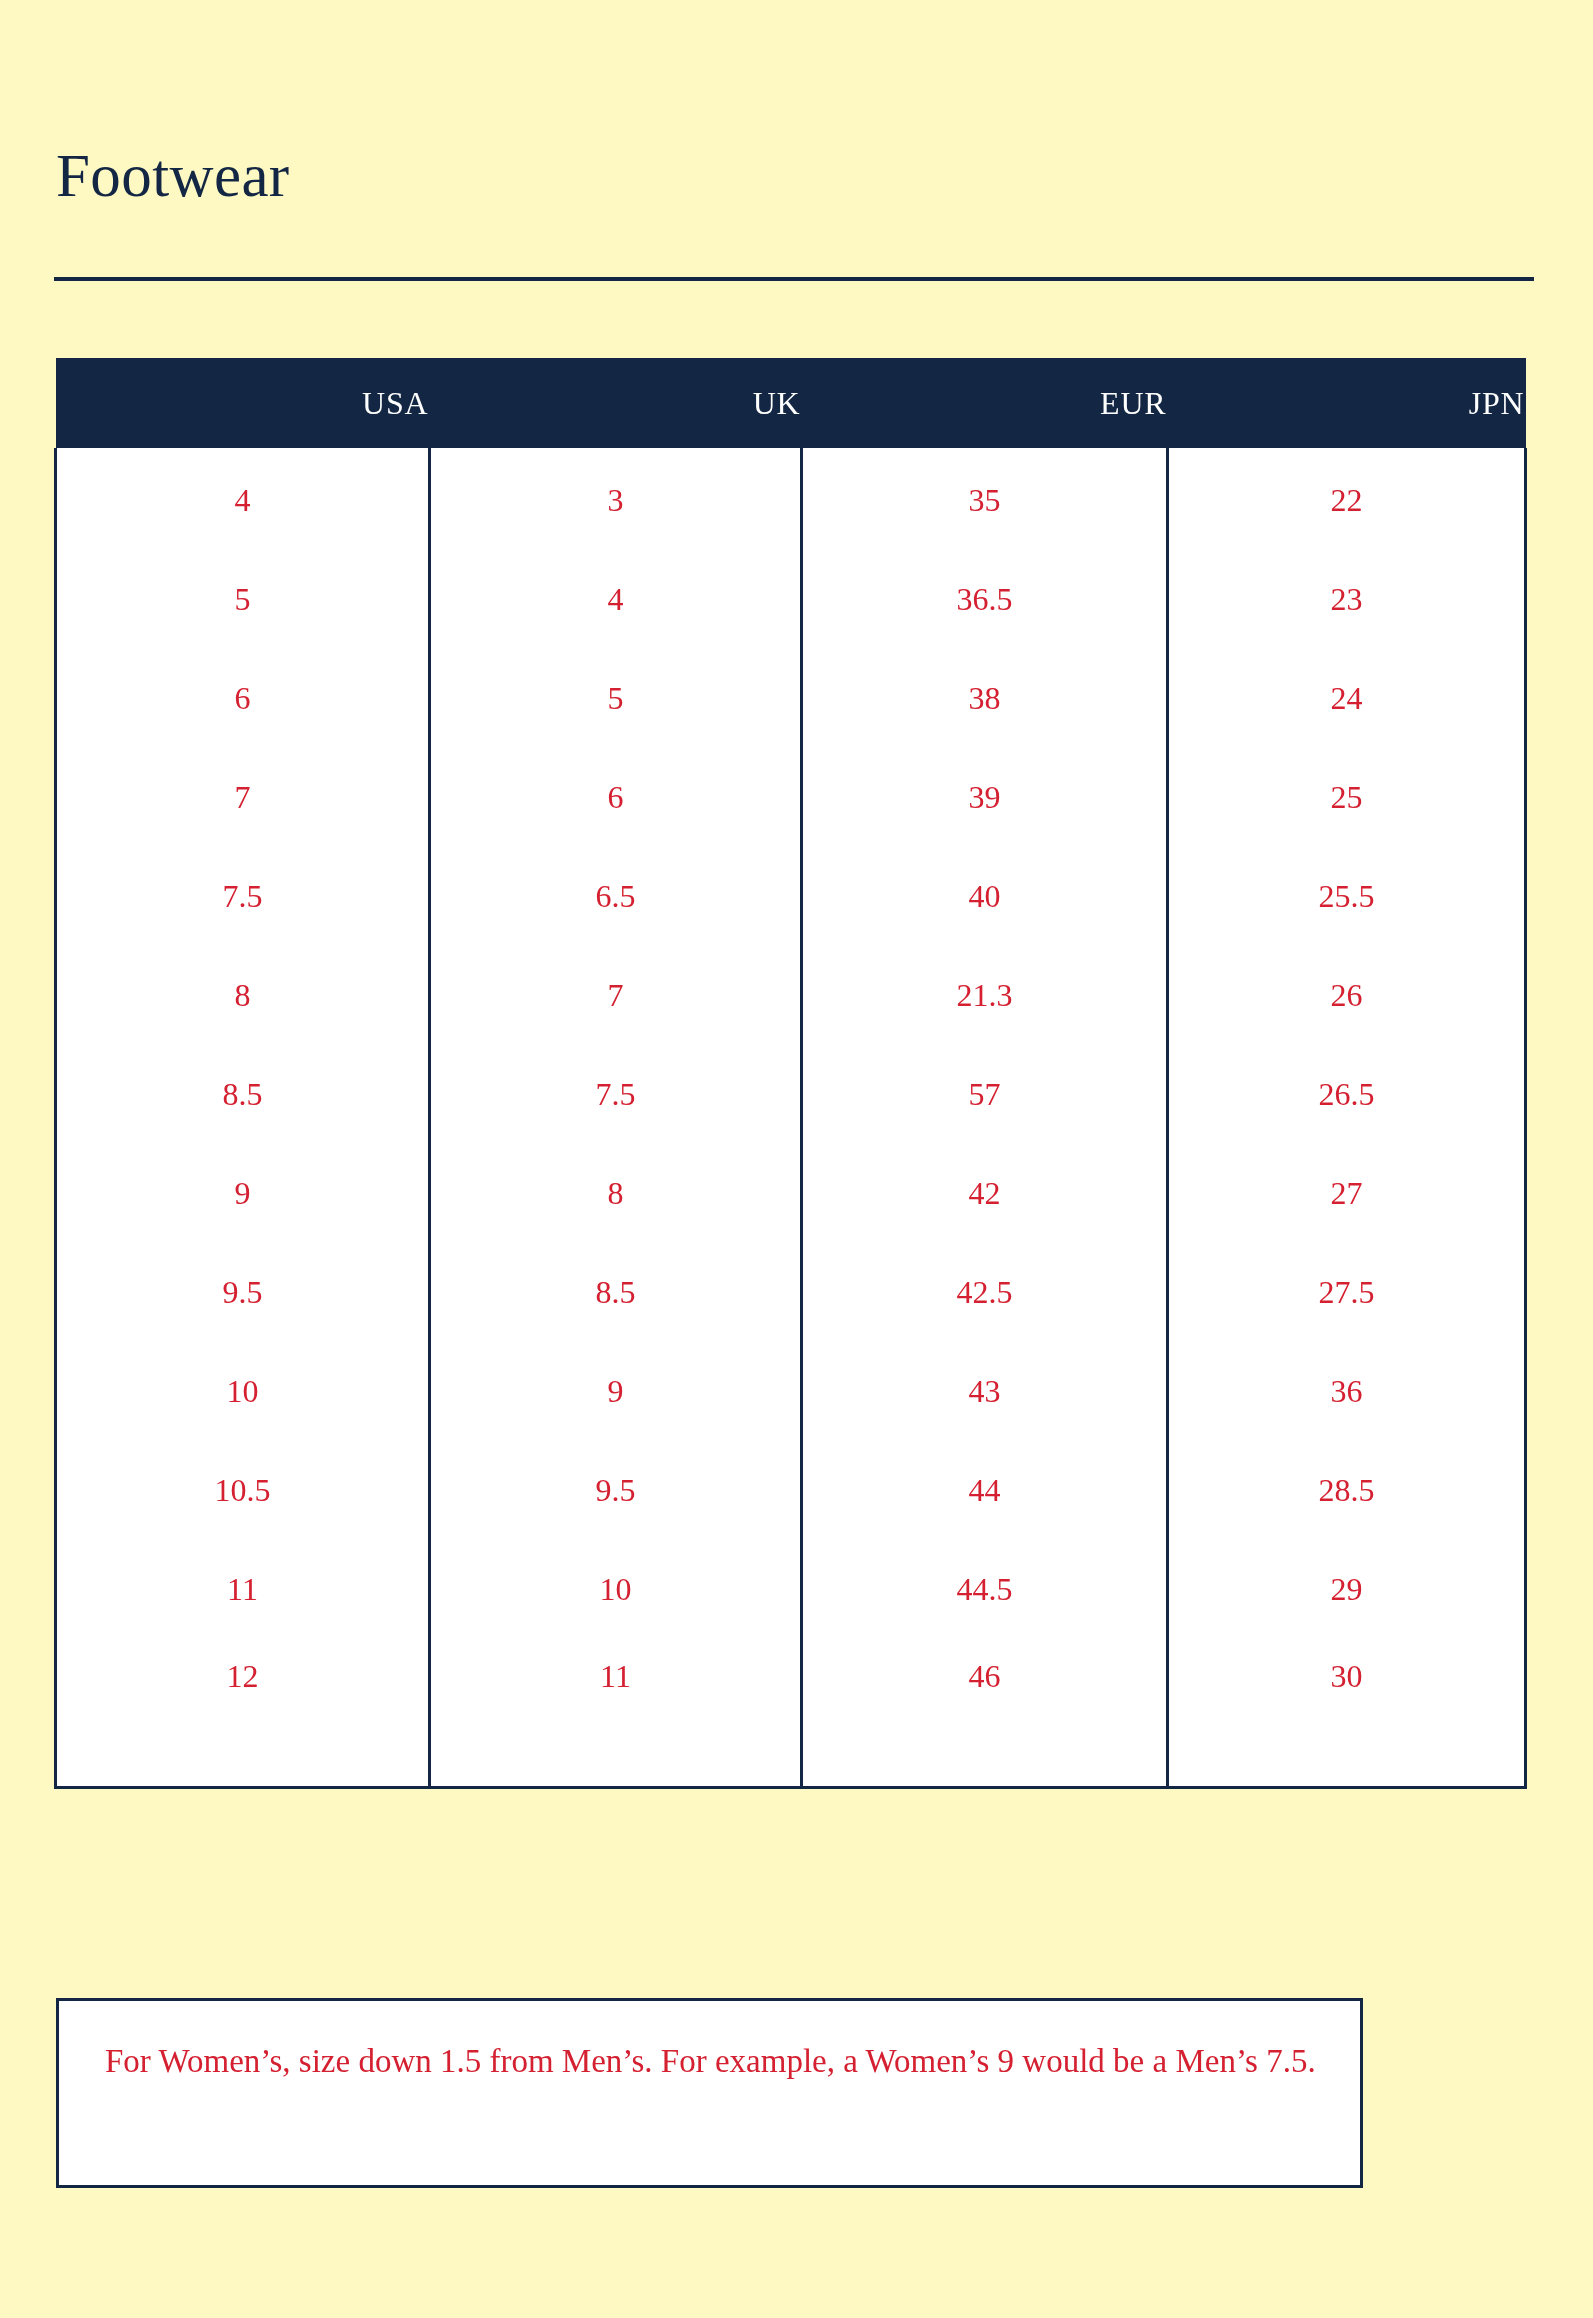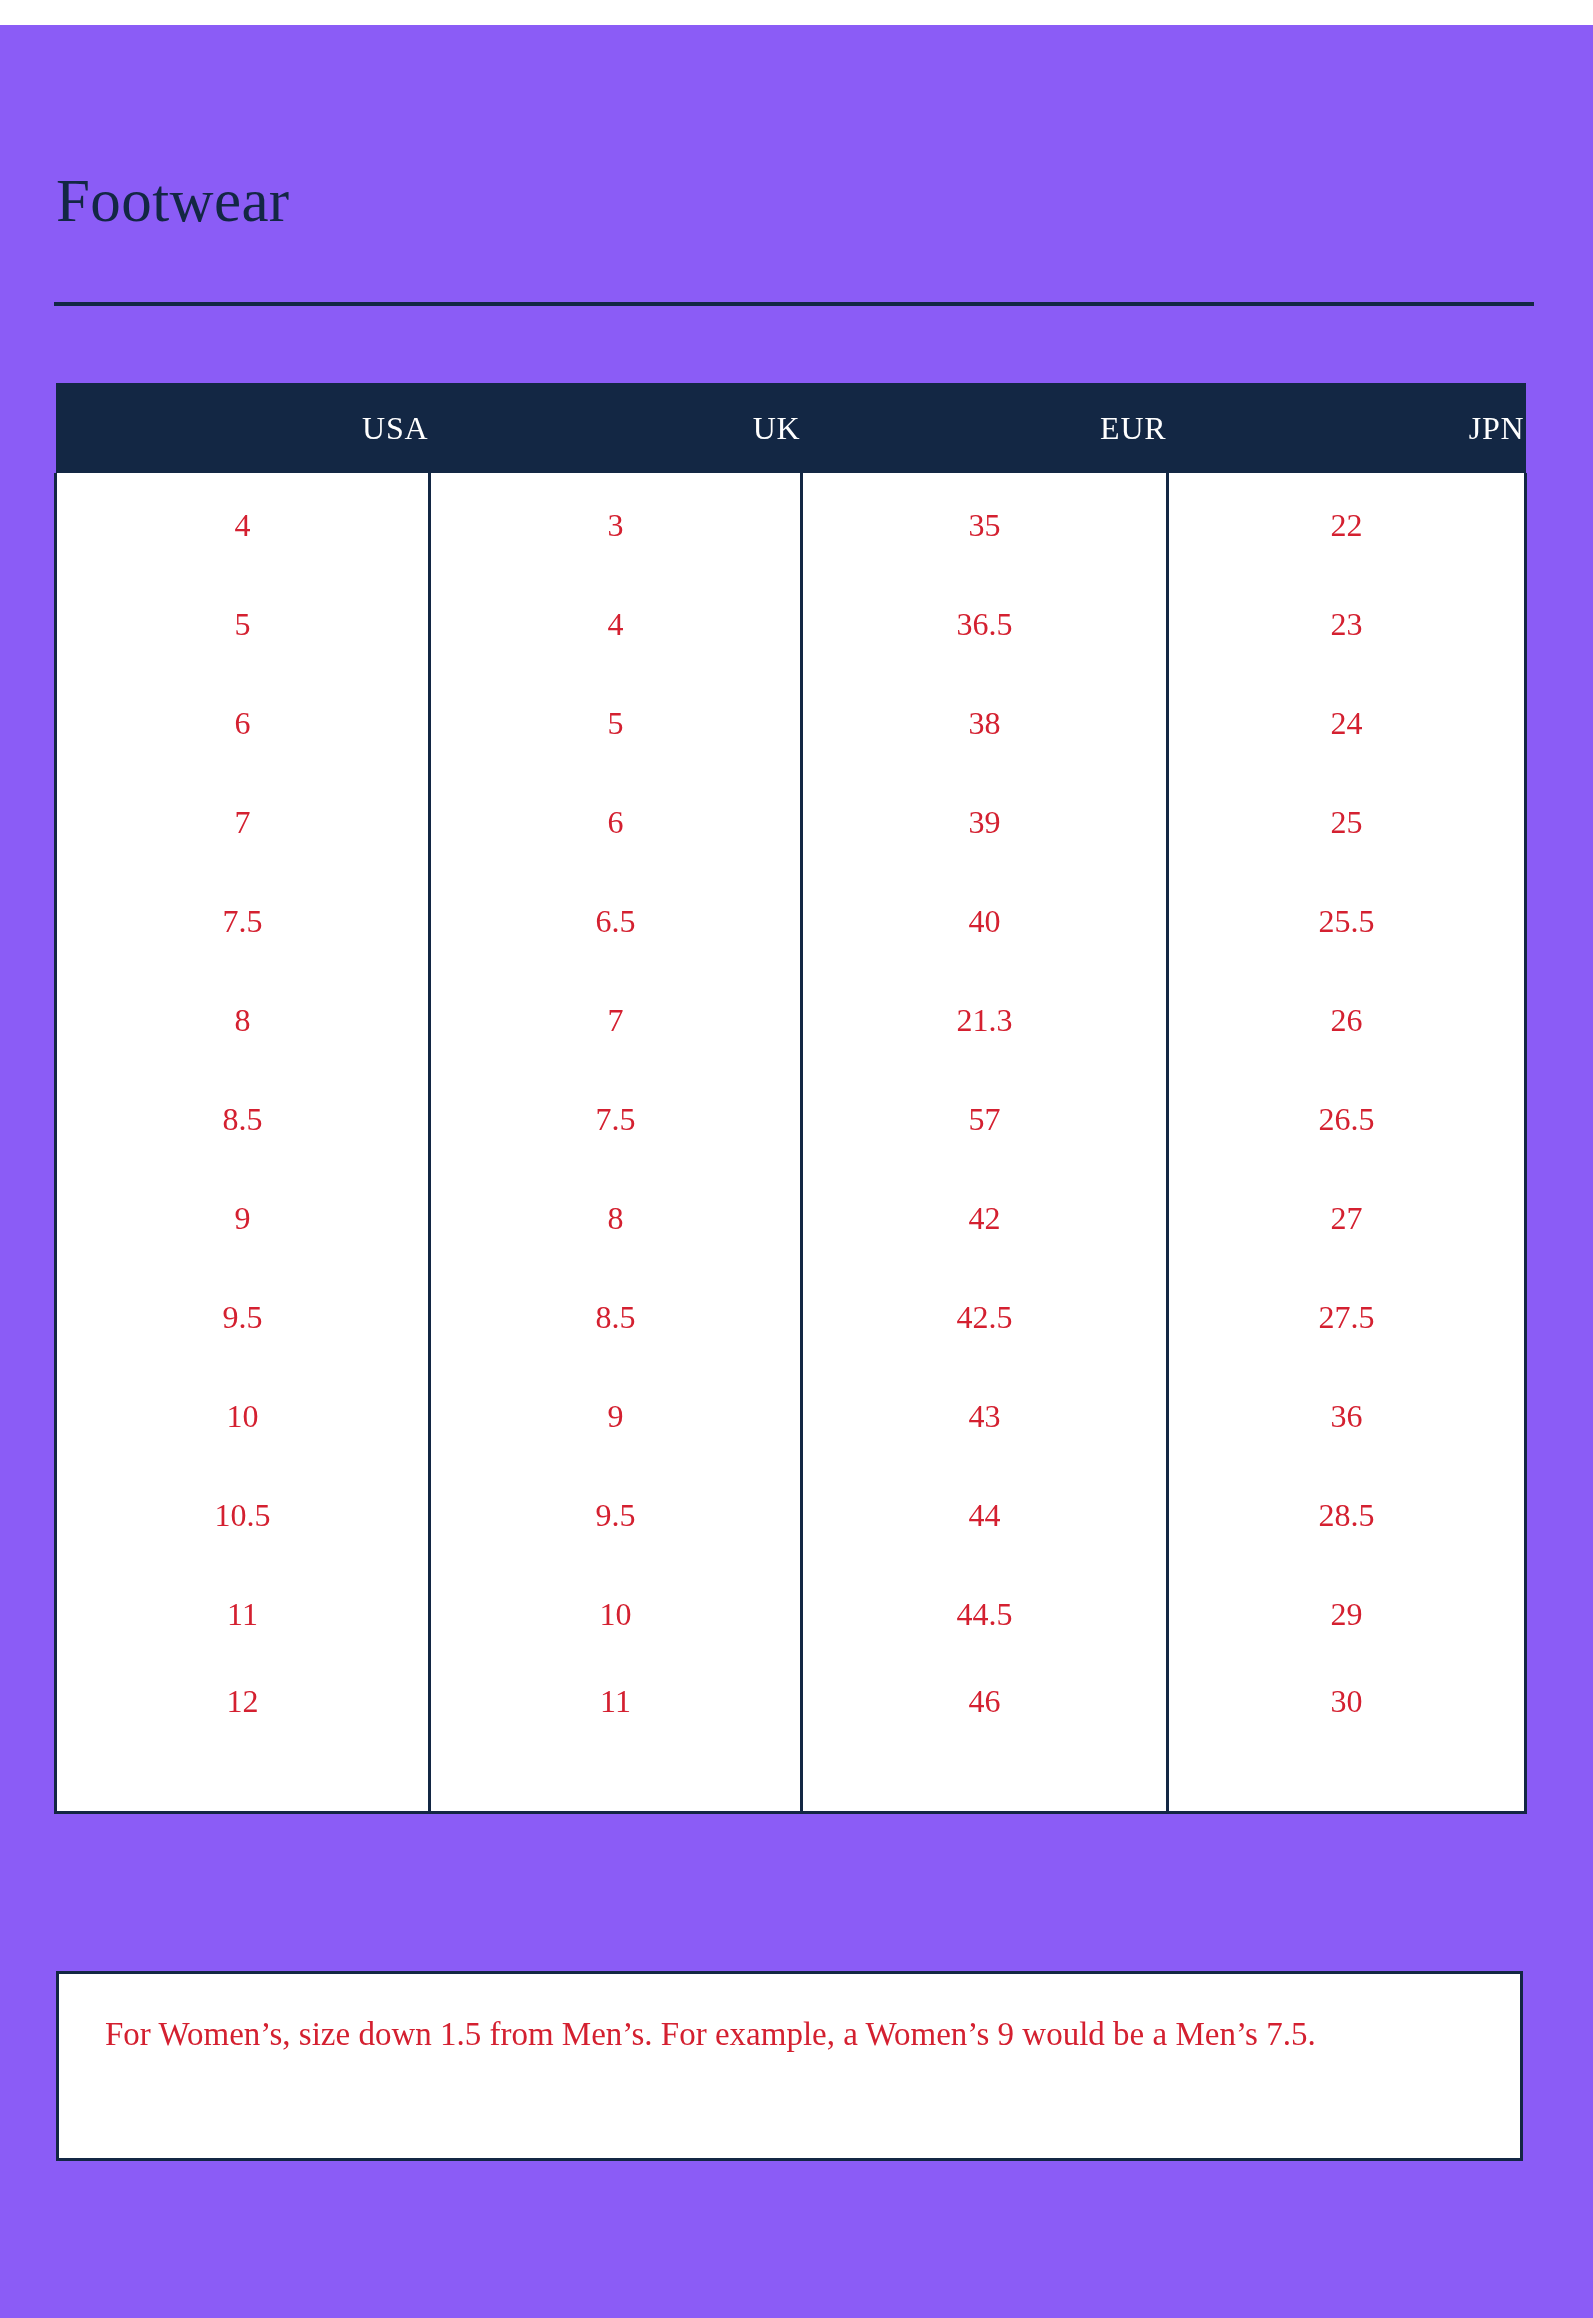--- a/index.html
+++ b/index.html
@@ -11,22 +11,21 @@
     width: 1593px;
     height: 2319px;
     position: relative;
     font-family: "Liberation Serif", "DejaVu Serif", serif;
     -webkit-font-smoothing: antialiased;
   }
 
   .page {
     position: absolute;
     inset: 0;
-    background: #8b5cf6;
-    margin-top: 25px;
+    background: #fef9c3;
   }
 
   
   .title {
     position: absolute;
     left: 56px;
     top: 104px;
     font-size: 61px;
     line-height: 1;
     color: #132744;
@@ -94,22 +93,22 @@
   
   col.c-usa { width: 374px; }
   col.c-uk  { width: 372px; }
   col.c-eur { width: 366px; }
   col.c-jpn { width: 358px; }
 
   
   .footnote {
     position: absolute;
     left: 56px;
-    top: 1946px;
-    width: 1467px;
+    top: 1998px;
+    width: 1307px;
     height: 190px;
     box-sizing: border-box;
     border: 3.2px solid #132744;
     background: #ffffff;
   }
 
   .footnote-text {
     position: absolute;
     left: 46px;
     top: 35px;

